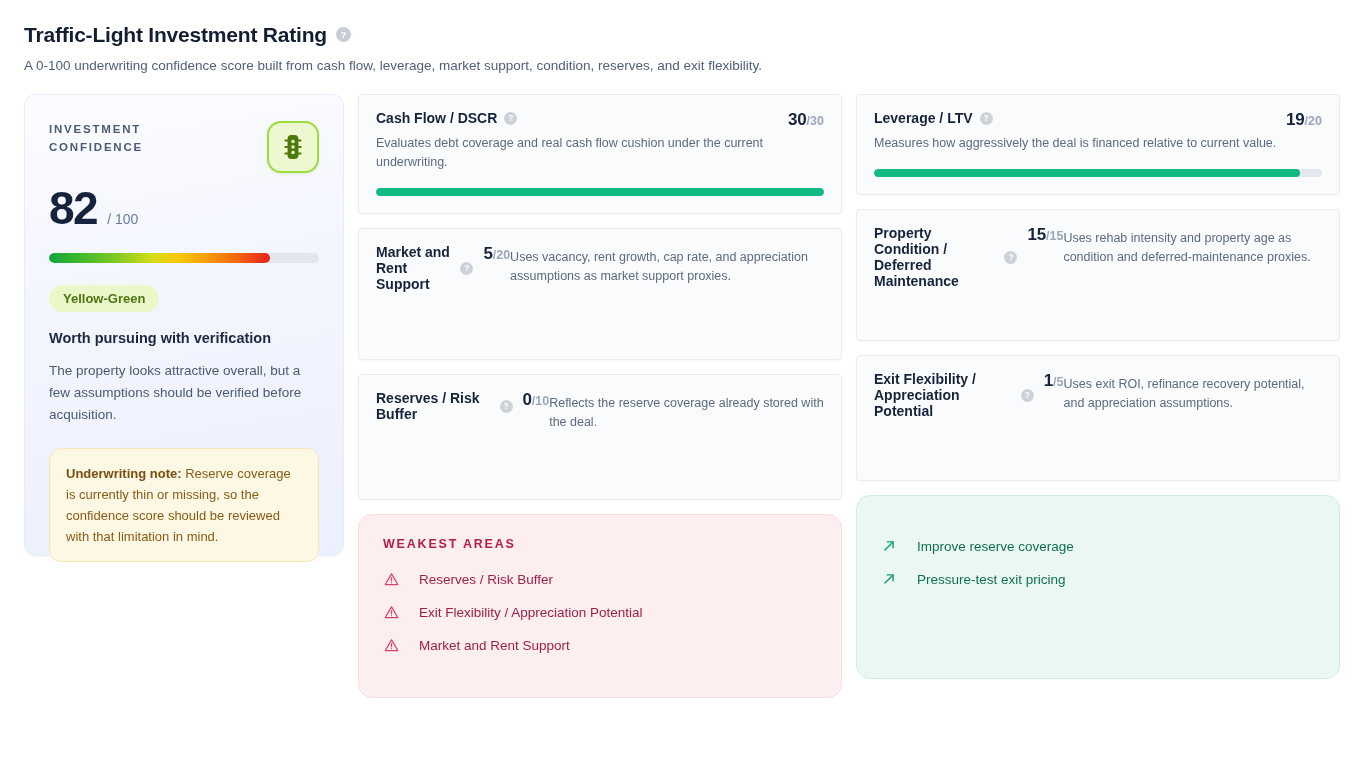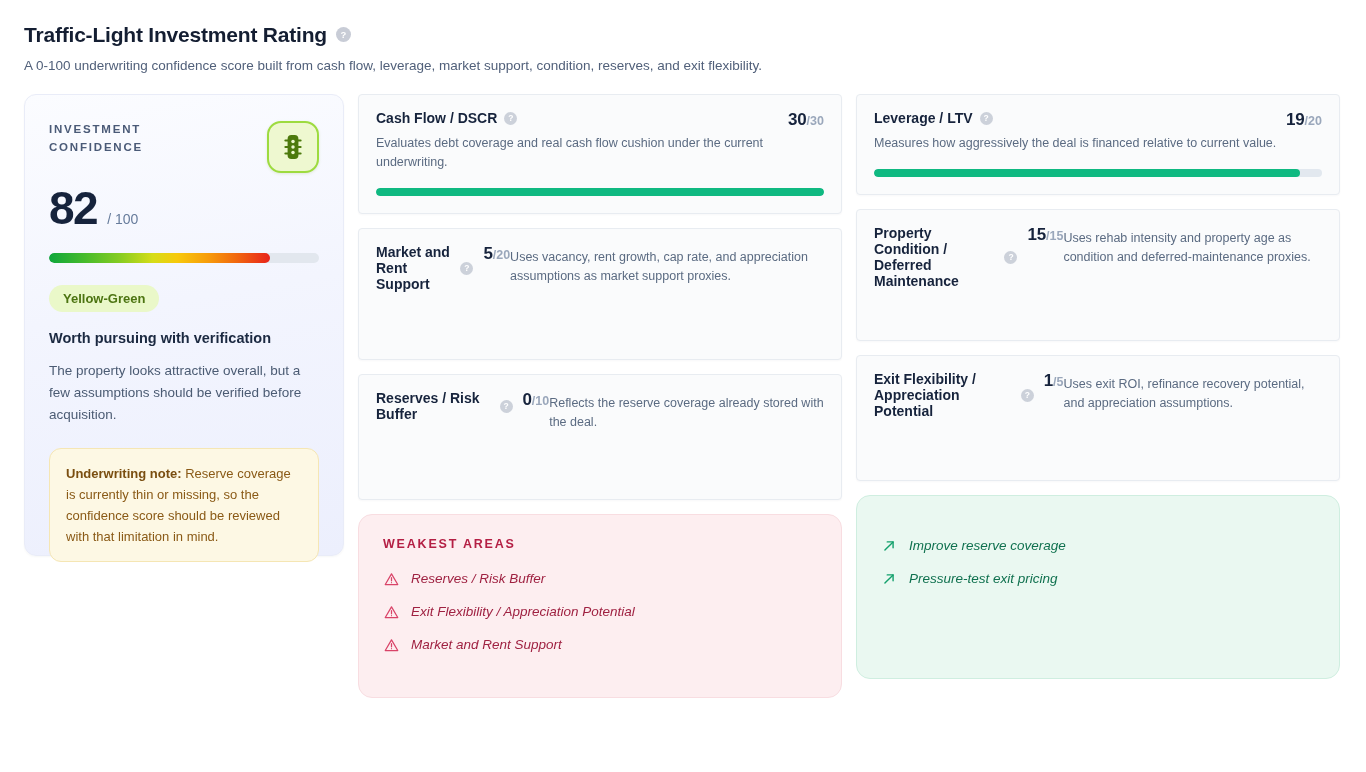--- a/index.html
+++ b/index.html
@@ -183,21 +183,21 @@
   .panel-improve { background: #eaf8f1; border: 1px solid #cfeee0; }
   .panel-title {
     font-size: 12.5px;
     font-weight: 700;
     letter-spacing: 1.8px;
     text-transform: uppercase;
   }
   .panel-weak .panel-title { color: #b41f44; }
   .panel-improve .panel-title { color: #13845c; }
   .panel-list { margin-top: 14px; display: flex; flex-direction: column; gap: 5px; }
-  .panel-row { display: flex; align-items: flex-start; gap: 12px; padding: 6px 0; font-style: italic; }
+  .panel-row { display: flex; align-items: flex-end; gap: 20px; padding: 6px 0; }
   .row-icon { width: 16px; height: 16px; flex: none; display: flex; align-items: center; justify-content: center; }
   .row-label { font-size: 13.5px; }
   .panel-weak .row-label { color: #9f2141; }
   .panel-improve .row-label { color: #10714f; }
 </style>
 </head>
 <body>
 
 <div class="page">
 

